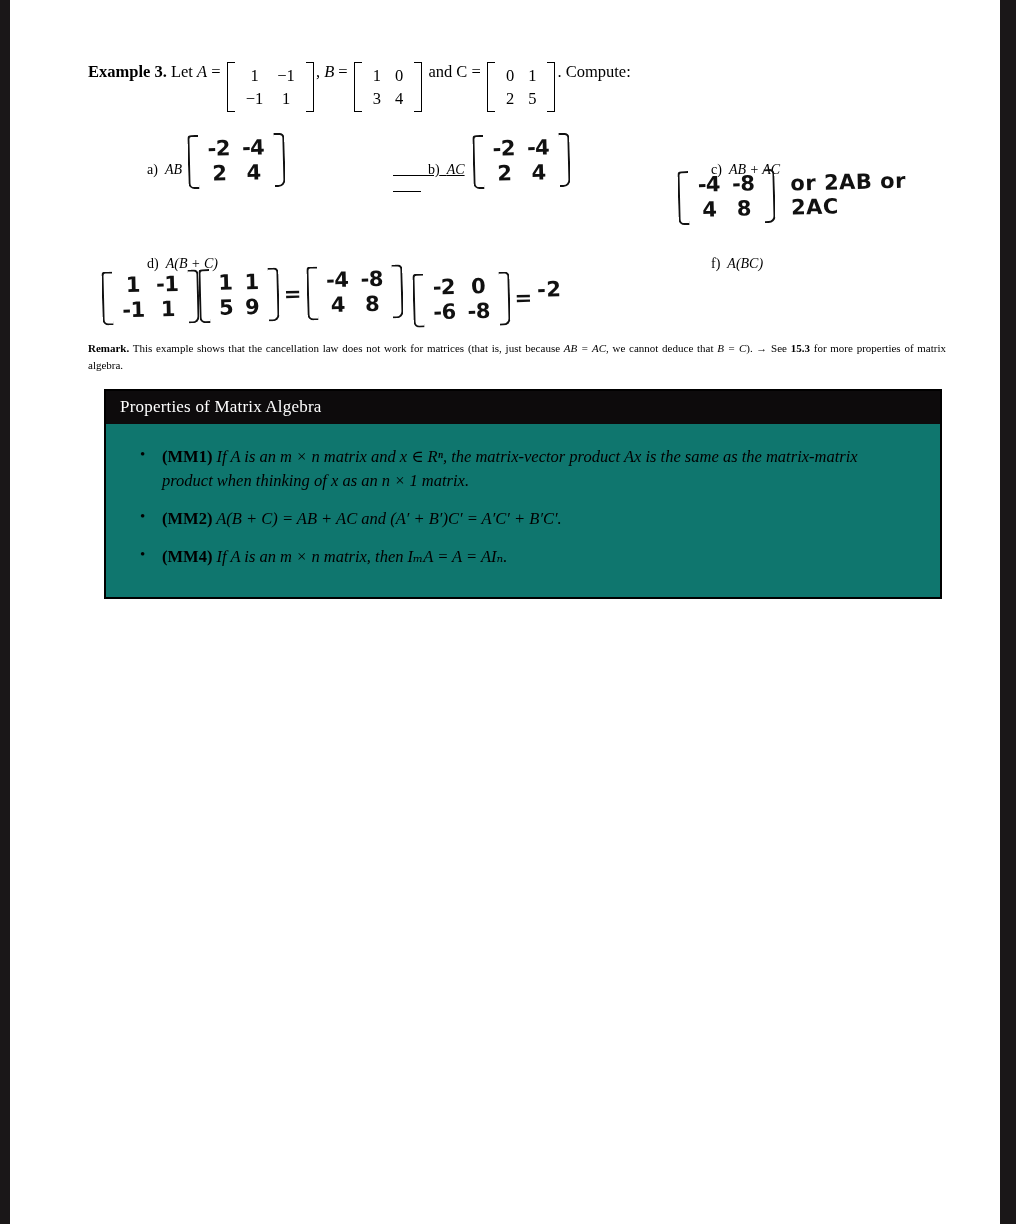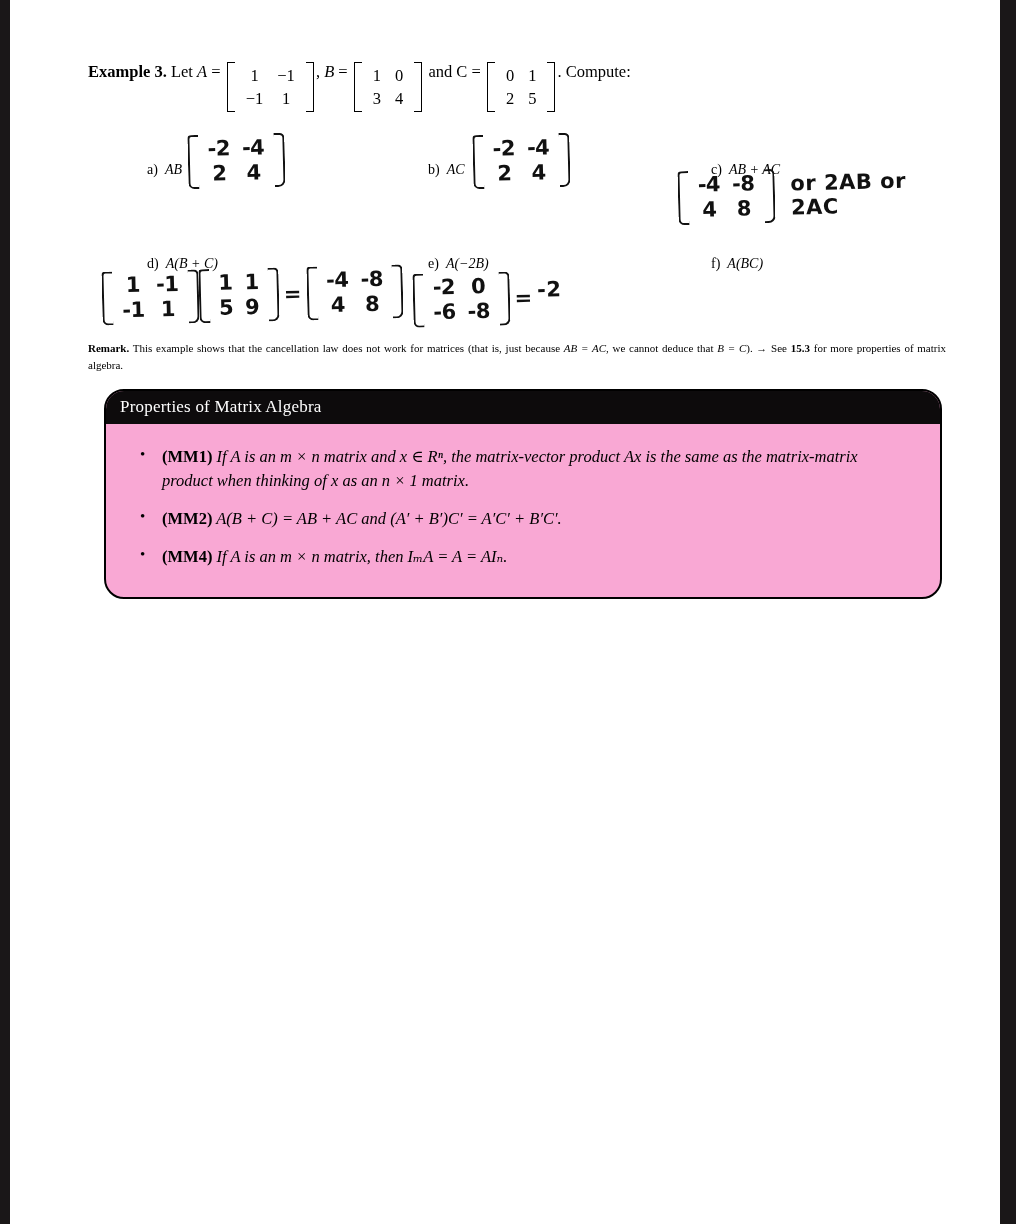--- a/index.html
+++ b/index.html
@@ -139,22 +139,22 @@
     text-align: justify;
   }
   .remark b { font-weight: bold; }
 
   
   .propbox {
     margin-top: 16px;
     margin-left: 16px;
     width: 838px;
     border: 2px solid #000;
-    border-radius: 20px;
-    background: #f9a8d4;
+    border-radius: 0;
+    background: #0f766e;
     overflow: hidden;
     box-sizing: border-box;
   }
   .propbox-header {
     background: #0d0b0c;
     color: #ffffff;
     font-size: 17px;
     padding: 6px 14px 7px 14px;
     letter-spacing: 0.2px;
   }
@@ -243,21 +243,21 @@
             <span class="hgrid">
               <span>-2</span>
               <span>-4</span>
               <span>2</span>
               <span>4</span>
             </span>
             <span class="hbrk r"></span>
           </span>
         </div>
 
-        <div class="prob" style="left:305px;top:20px;">
+        <div class="prob" style="left:305px;top:20px;text-decoration:underline;">
           <span class="tag">b)</span><span>&nbsp;&nbsp;</span><span class="mi">AC</span>
         </div>
         <div class="hand" style="left:385px;top:8px;">
           <span class="hand-mat">
             <span class="hbrk l"></span>
             <span class="hgrid">
               <span>-2</span>
               <span>-4</span>
               <span>2</span>
               <span>4</span>
@@ -317,23 +317,20 @@
             <span class="hgrid">
               <span>-4</span>
               <span>-8</span>
               <span>4</span>
               <span>8</span>
             </span>
             <span class="hbrk r"></span>
           </span>
         </div>
 
-        <div class="prob" style="left:305px;top:10px;">
-          <span class="tag">e)</span><span>&nbsp;&nbsp;</span><span class="mi">A(−2B)</span>
-        </div>
         <div class="hand" style="left:325px;top:42px;display:flex;align-items:center;">
           <span class="hand-mat">
             <span class="hbrk l"></span>
             <span class="hgrid">
               <span>-2</span>
               <span>0</span>
               <span>-6</span>
               <span>-8</span>
             </span>
             <span class="hbrk r"></span>

